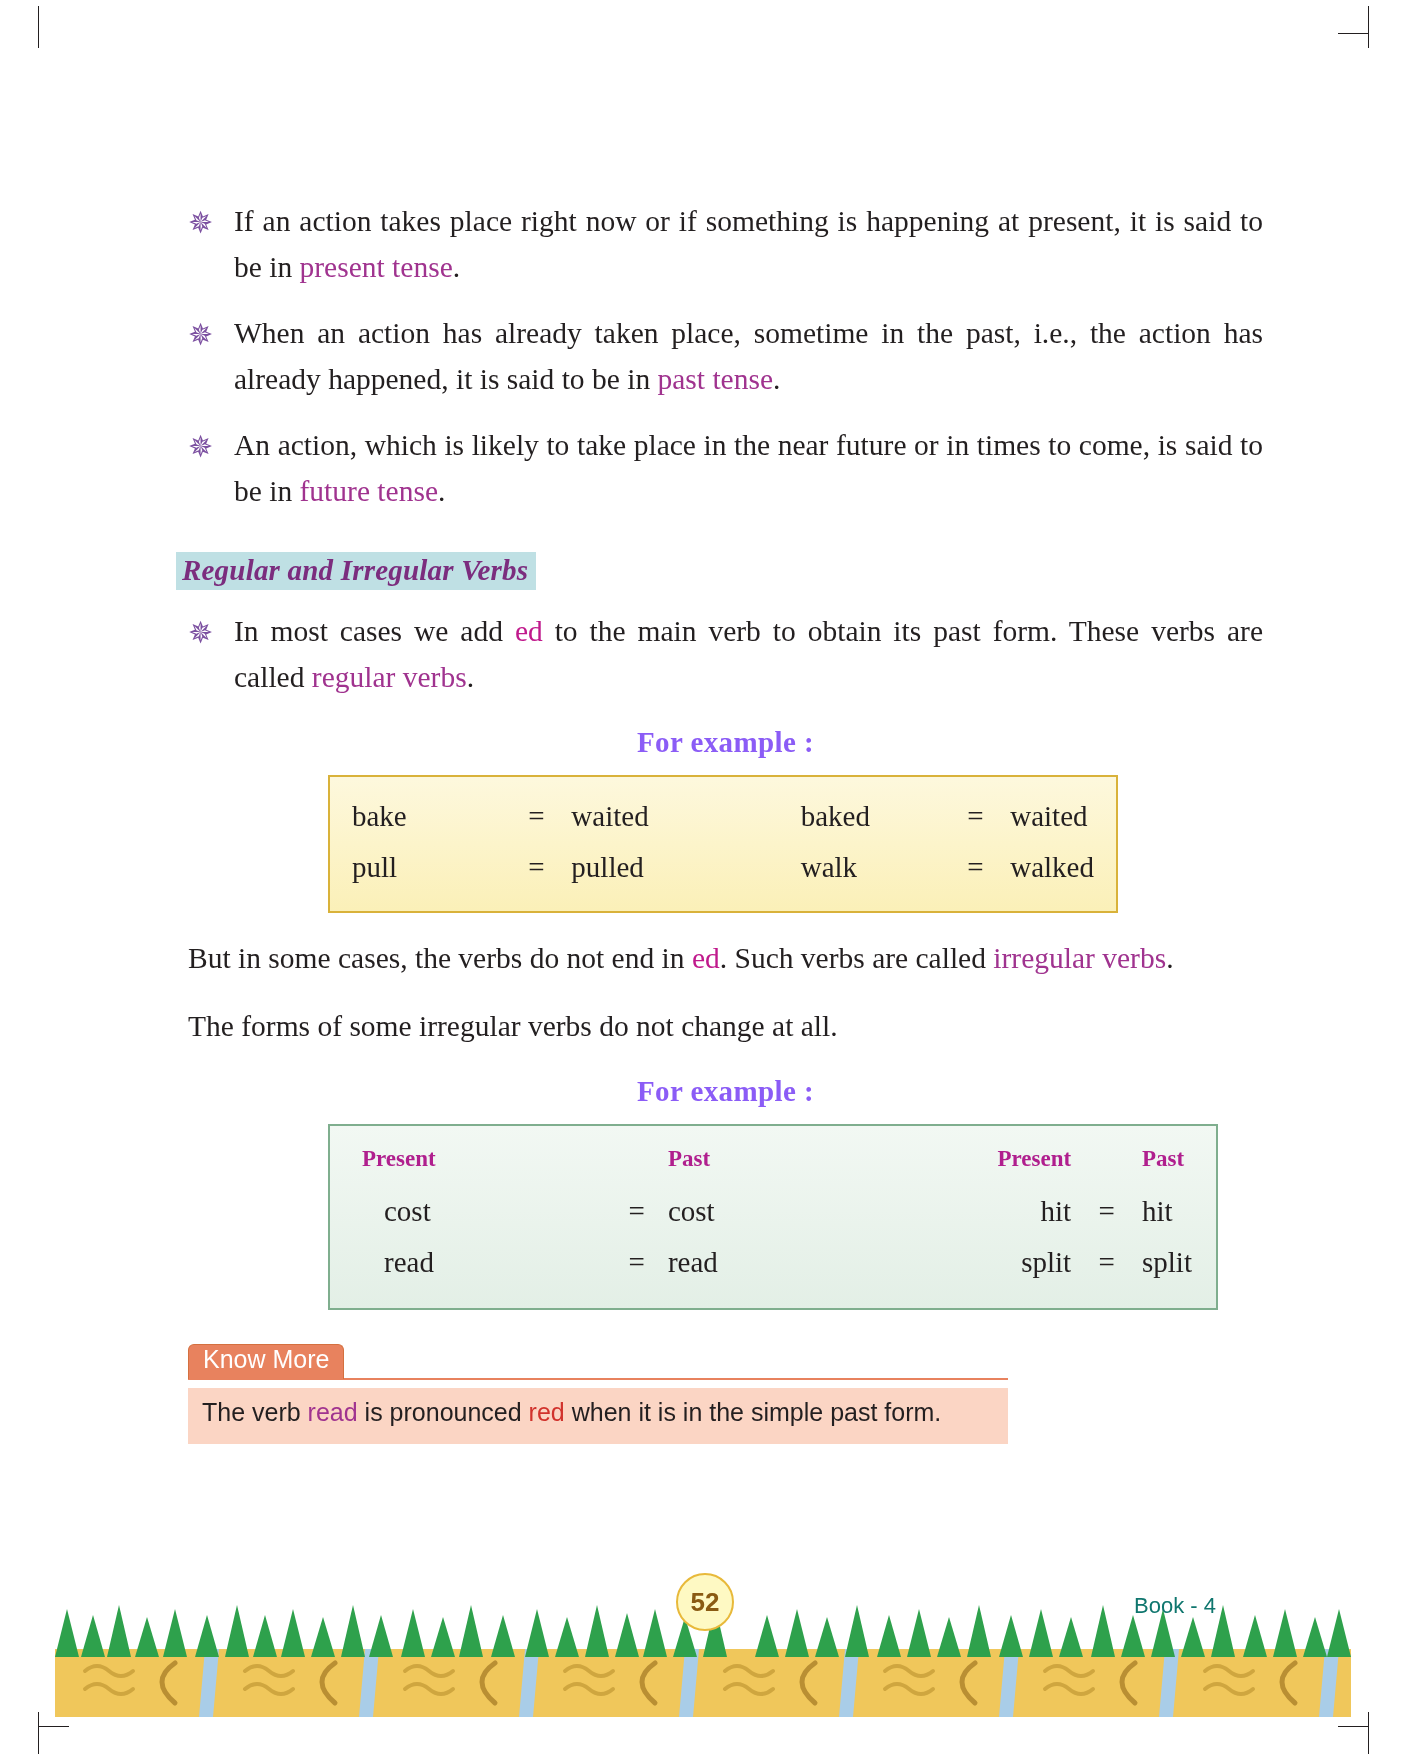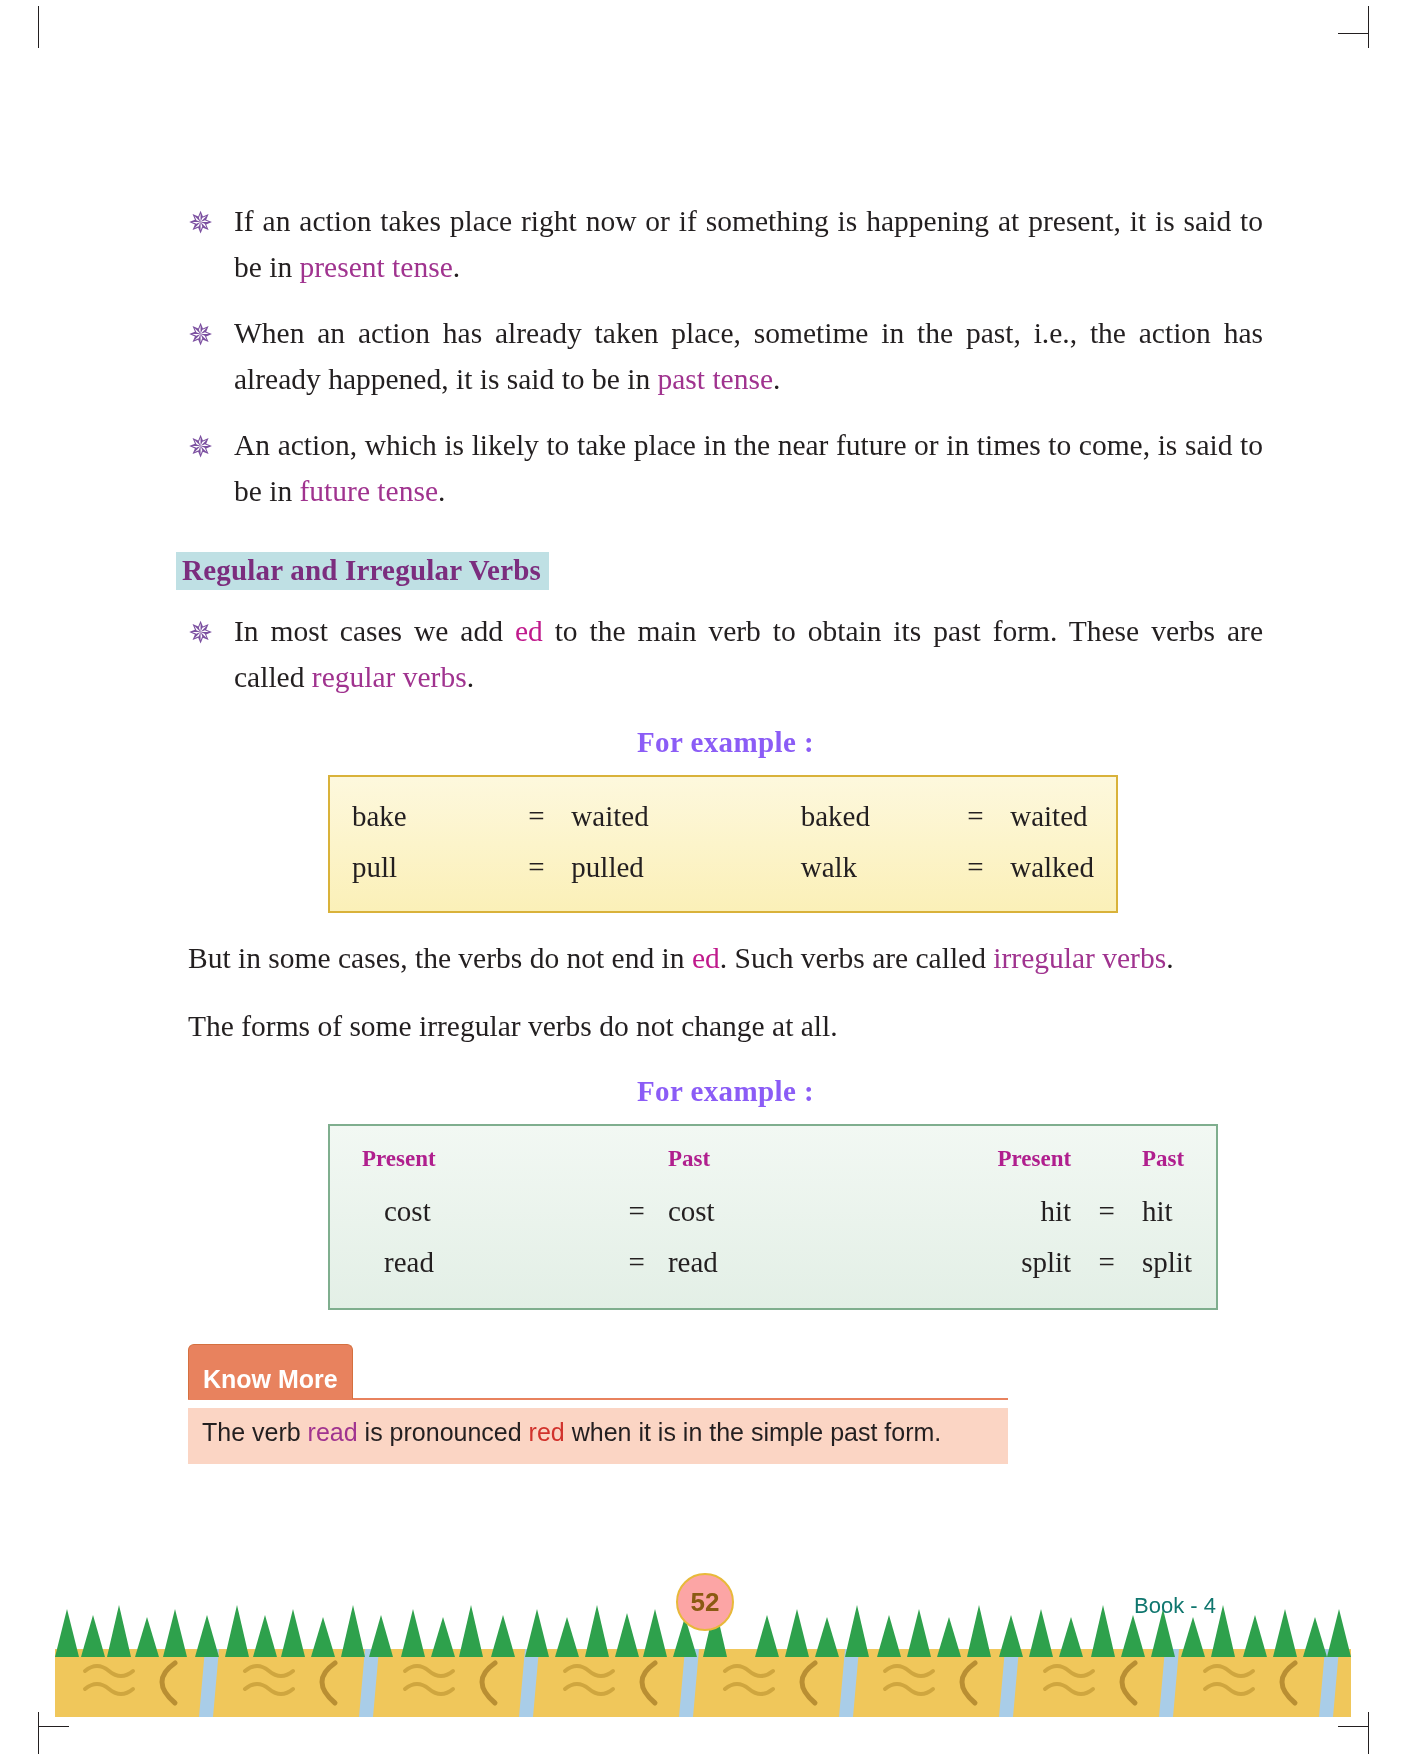--- a/index.html
+++ b/index.html
@@ -72,20 +72,21 @@
   .section-head {
     display: inline-block;
     font-family: "Liberation Serif", serif;
     font-weight: bold;
     font-size: 29px;
     color: #7b2d7e;
     background: #bfe0e4;
     padding: 2px 8px 3px 6px;
     margin: 18px 0 18px -12px;
     letter-spacing: 0.2px;
+    font-style: italic;
   }
 
   
   .for-example {
     font-weight: bold;
     font-size: 29px;
     color: #8b5cf6;
     margin: 26px 0 16px 0;
     letter-spacing: 0.4px;
     text-align: center;
@@ -162,23 +163,23 @@
   
   .knowmore {
     margin-top: 34px;
     position: relative;
   }
   .km-tab {
     display: inline-block;
     background: #e8825e;
     color: #ffffff;
     font-family: "Liberation Sans", sans-serif;
-    font-weight: bold;
+    font-weight: normal;
     font-size: 25px;
-    padding: 20px 14px 5px 14px;
+    padding: 0 14px 5px 14px;
     border-radius: 6px 6px 0 0;
     border: 1px solid #d4703f;
     border-bottom: none;
     position: relative;
     z-index: 2;
   }
   .km-rule {
     height: 2px;
     background: #e8825e;
     width: 820px;
@@ -220,21 +221,21 @@
     width: 1296px;
     height: 58px;
   }
   .page-number {
     position: absolute;
     left: 676px;
     bottom: 86px;
     width: 54px;
     height: 54px;
     border-radius: 50%;
-    background: #fca5a5;
+    background: #fef9c3;
     border: 2px solid #e8b93a;
     color: #8a5a12;
     font-family: "Liberation Sans", sans-serif;
     font-weight: bold;
     font-size: 26px;
     display: flex;
     align-items: center;
     justify-content: center;
   }
   .book-label {

